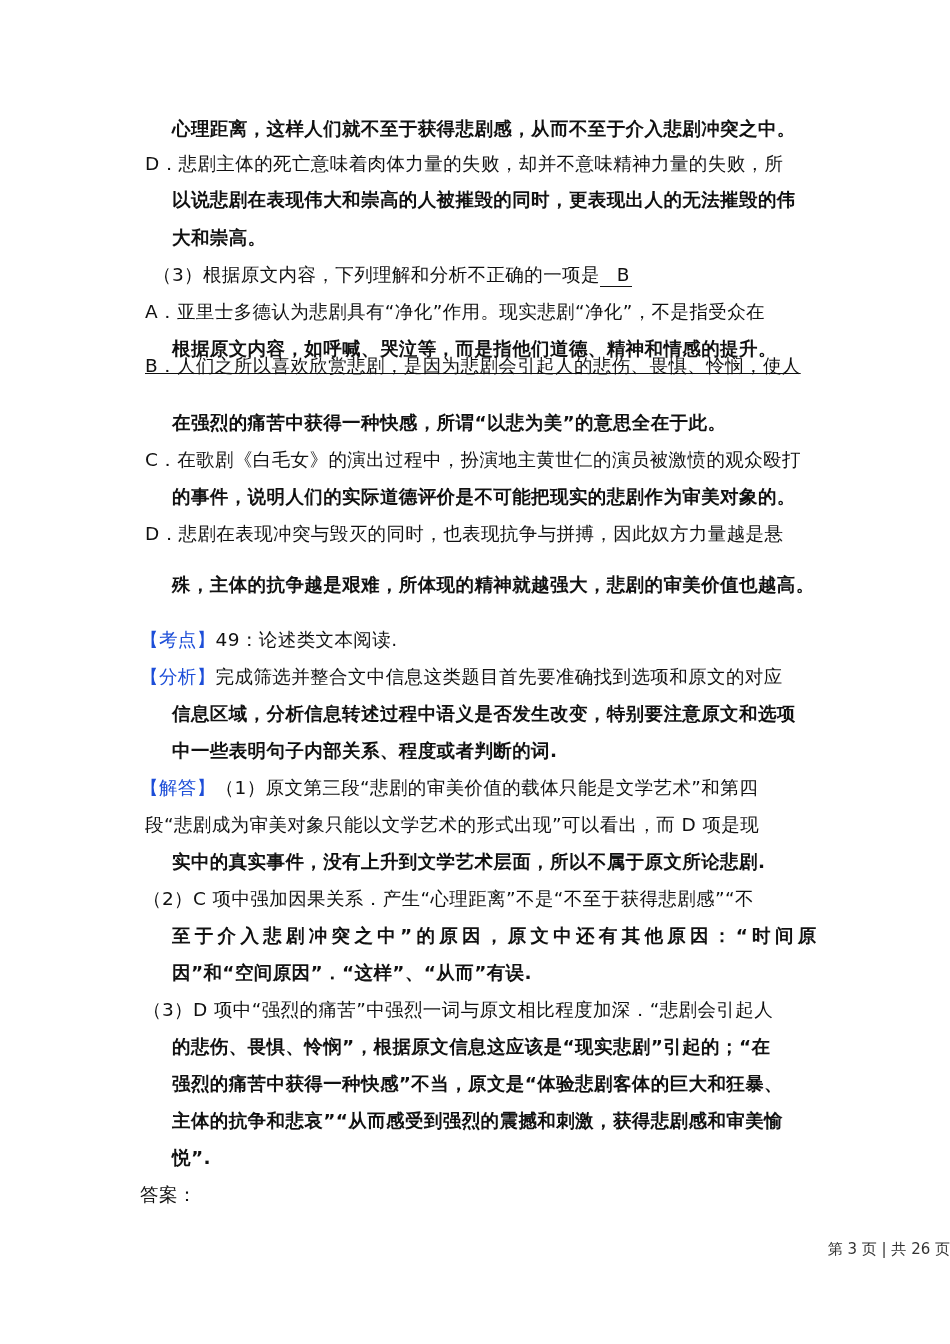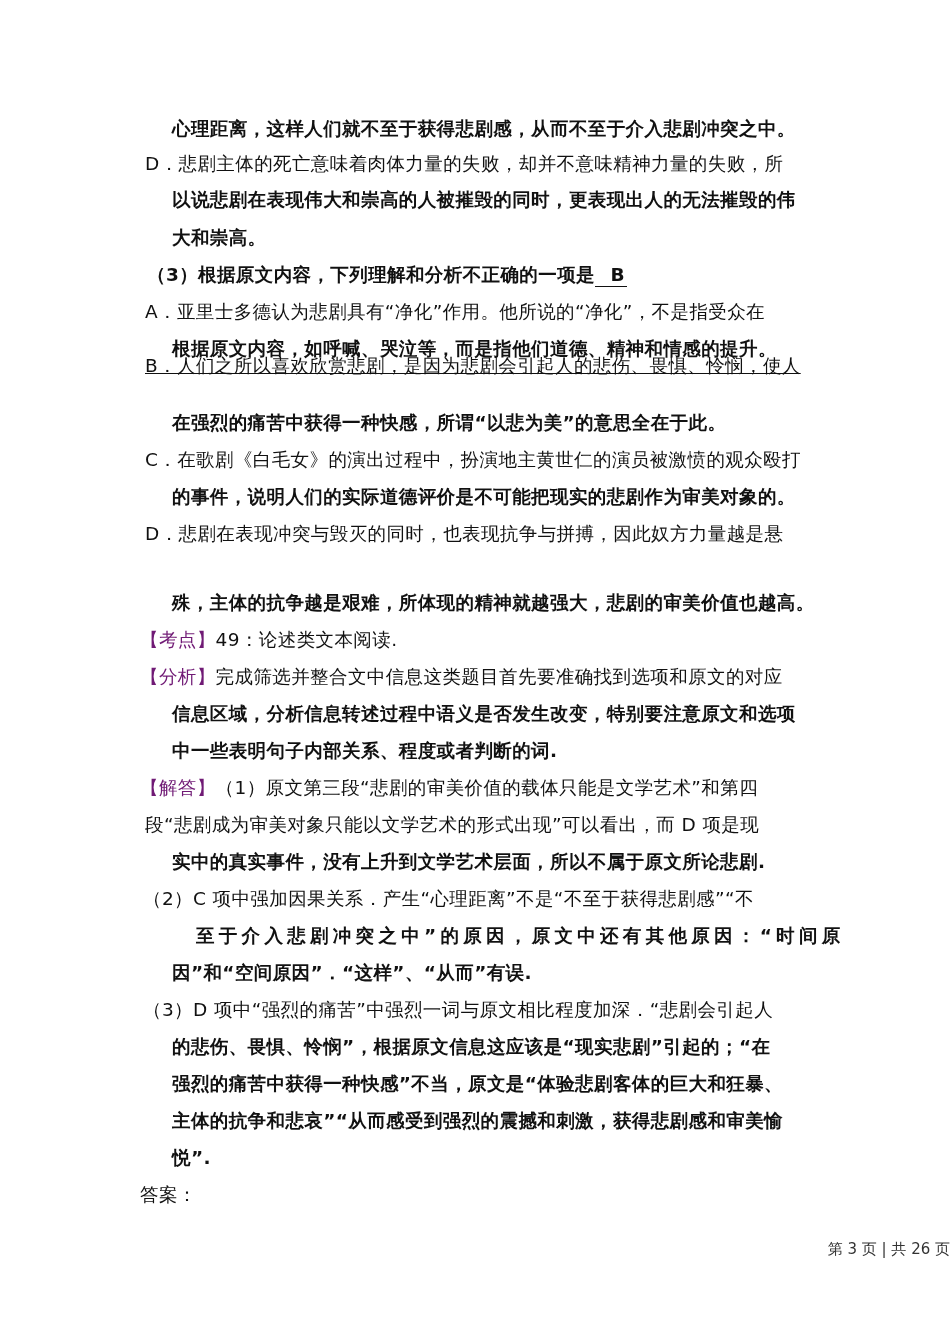--- a/index.html
+++ b/index.html
@@ -25,33 +25,32 @@
     .line {
       position: absolute;
       font-size: 18.5px;
       line-height: 24px;
       white-space: nowrap;
       letter-spacing: 0.4px;
     }
     .indent { left: 172px; font-weight: bold; }
     .flush { left: 145px; }
     .tag {
-      color: #701a75;
+      color: #1d4ed8;
     }
     .answer-blank {
       display: inline-block;
       min-width: 30px;
       border-bottom: 1.5px solid #111;
       text-align: right;
       padding-right: 2px;
       line-height: 22px;
     }
     .spaced {
       letter-spacing: 4.3px;
-      margin-left: 24px;
     }
     .footer {
       position: absolute;
       top: 1240px;
       left: 0;
       width: 950px;
       text-align: right;
       font-size: 15px;
       color: #333;
     }
@@ -62,43 +61,43 @@
 <div class="page">
 
   <div class="line indent" style="top:117px;">心理距离，这样人们就不至于获得悲剧感，从而不至于介入悲剧冲突之中。</div>
 
   <div class="line flush" style="top:152px;">
     <span>D．</span><span>悲剧主体的死亡意味着肉体力量的失败，却并不意味精神力量的失败，所</span>
   </div>
   <div class="line indent" style="top:188px;">以说悲剧在表现伟大和崇高的人被摧毁的同时，更表现出人的无法摧毁的伟</div>
   <div class="line indent" style="top:226px;">大和崇高。</div>
 
-  <div class="line" style="left:147px; top:263px;font-weight:bold;">
+  <div class="line" style="left:153px; top:263px;">
     <span>（3）根据原文内容，下列理解和分析不正确的一项是</span><span class="answer-blank">B</span>
   </div>
 
   <div class="line flush" style="top:300px;">
-    <span>A．</span><span>亚里士多德认为悲剧具有“净化”作用。他所说的“净化”，不是指受众在</span>
+    <span>A．</span><span>亚里士多德认为悲剧具有“净化”作用。现实悲剧“净化”，不是指受众在</span>
   </div>
   <div class="line indent" style="top:337px;">根据原文内容，如呼喊、哭泣等，而是指他们道德、精神和情感的提升。</div>
 
   <div class="line flush" style="top:354px;text-decoration:underline;">
     <span>B．</span><span>人们之所以喜欢欣赏悲剧，是因为悲剧会引起人的悲伤、畏惧、怜悯，使人</span>
   </div>
   <div class="line indent" style="top:411px;">在强烈的痛苦中获得一种快感，所谓“以悲为美”的意思全在于此。</div>
 
   <div class="line flush" style="top:448px;">
     <span>C．</span><span>在歌剧《白毛女》的演出过程中，扮演地主黄世仁的演员被激愤的观众殴打</span>
   </div>
   <div class="line indent" style="top:485px;">的事件，说明人们的实际道德评价是不可能把现实的悲剧作为审美对象的。</div>
 
   <div class="line flush" style="top:522px;">
     <span>D．</span><span>悲剧在表现冲突与毁灭的同时，也表现抗争与拼搏，因此奴方力量越是悬</span>
   </div>
-  <div class="line indent" style="top:591px;text-align:center;">殊，主体的抗争越是艰难，所体现的精神就越强大，悲剧的审美价值也越高。</div>
+  <div class="line indent" style="top:573px;text-align:center;">殊，主体的抗争越是艰难，所体现的精神就越强大，悲剧的审美价值也越高。</div>
 
   <div class="line" style="left:140px; top:628px;">
     <span class="tag">【考点】</span><span>49：论述类文本阅读.</span>
   </div>
 
   <div class="line" style="left:140px; top:665px;">
     <span class="tag">【分析】</span><span>完成筛选并整合文中信息这类题目首先要准确找到选项和原文的对应</span>
   </div>
   <div class="line indent" style="top:702px;">信息区域，分析信息转述过程中语义是否发生改变，特别要注意原文和选项</div>
   <div class="line indent" style="top:739px;">中一些表明句子内部关系、程度或者判断的词.</div>

